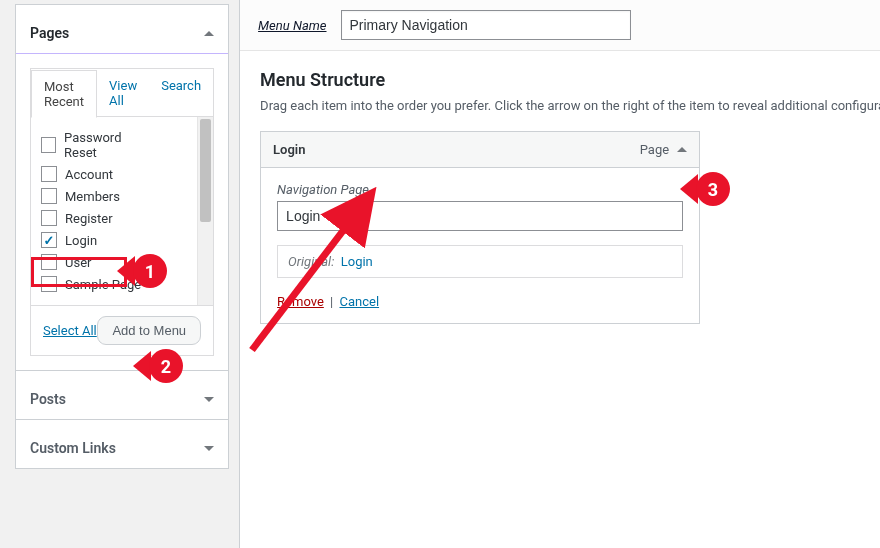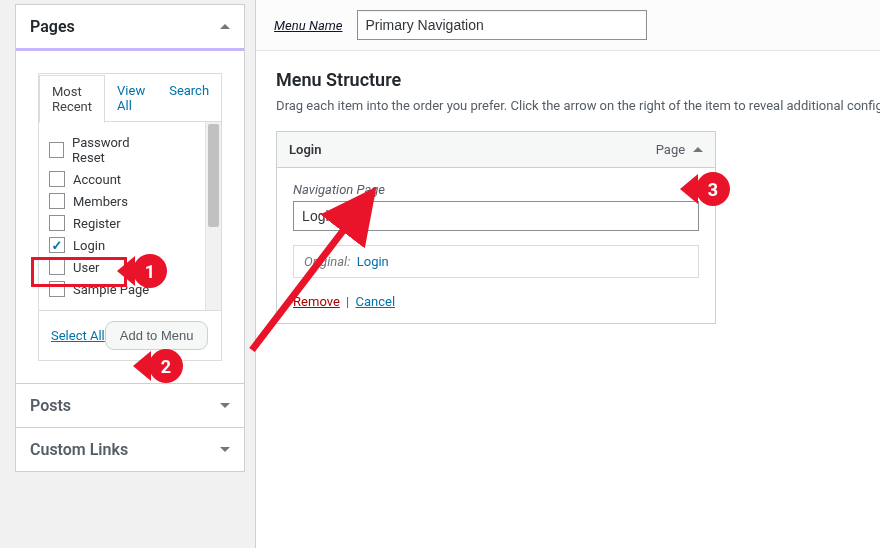--- a/index.html
+++ b/index.html
@@ -25,31 +25,32 @@
     background: #fff;
     margin-top: 4px;
   }
   .accordion + .accordion { margin-top: -1px; text-align: center; }
   .acc-head {
     display: flex;
     justify-content: space-between;
     align-items: center;
     padding: 12px 14px;
     cursor: pointer;
-    font-size: 16px;
+    font-size: 14px;
     font-weight: 600;
     color: #23282d;
+    margin-top: 8px;
   }
   .acc-head.muted { color: #555d66; font-weight: 600; }
   .caret-up, .caret-down {
     width: 0; height: 0; border-left: 5px solid transparent; border-right: 5px solid transparent;
   }
   .caret-up { border-bottom: 5px solid #72777c; }
   .caret-down { border-top: 5px solid #72777c; }
-  .acc-body { border-top: 3px solid #c4b5fd; padding: 8px; }
+  .acc-body { border-top: 1px solid #c4b5fd; padding: 0; }
   .inner-panel {
     margin: 14px 14px 14px 14px;
     border: 1px solid #dcdcde;
     background: #fff;
   }
   .tabs-row {
     display: flex;
     align-items: stretch;
     border-bottom: 1px solid #dcdcde;
   }
@@ -106,21 +107,21 @@
   .thumb {
     position: absolute;
     left: 2px; right: 2px;
     top: 2px;
     height: 55%;
     background: #c1c1c1;
     border-radius: 2px;
   }
   .panel-actions {
     display: flex;
-    justify-content: flex-start;
+    justify-content: space-between;
     align-items: center;
     padding: 10px 12px;
     border-top: 1px solid #dcdcde;
   }
   .select-all {
     color: #0073aa;
     text-decoration: underline;
     cursor: pointer;
   }
   .button {

